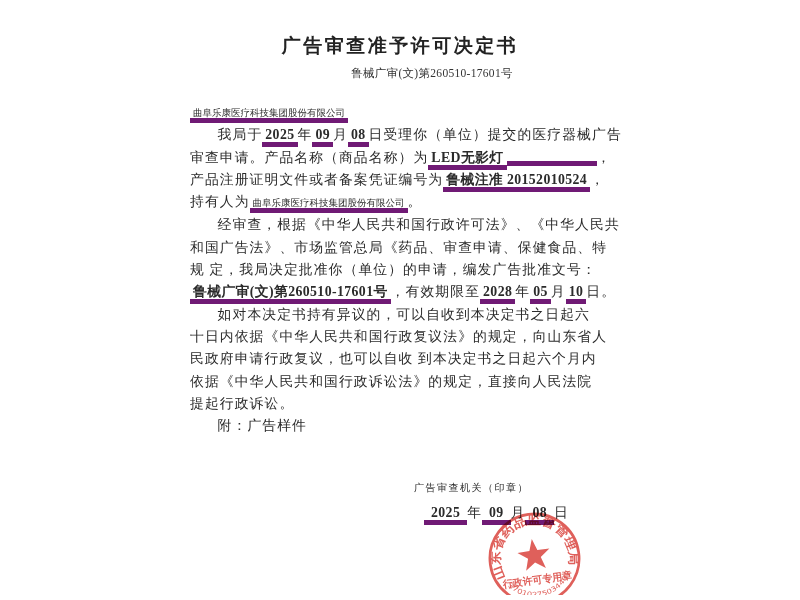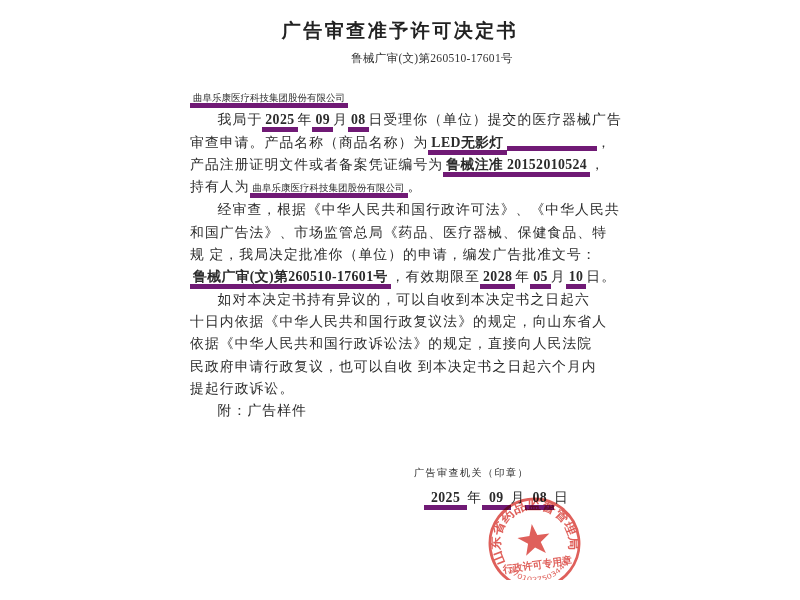--- a/index.html
+++ b/index.html
@@ -1,18 +1,18 @@
 <!DOCTYPE html>
 <html><head>
 <meta charset="utf-8">
 <style>
   html,body { margin:0; padding:0; }
   body { background:#ffffff; }
   .page {
-    position:relative; width:800px; height:580px; margin:0 auto;
+    position:relative; width:800px; height:580px; margin:15px auto;
     background:#ffffff; overflow:hidden;
     font-family:"Liberation Serif","DejaVu Serif",serif;
     color:#2b2b2b;
   }
   .title {
     position:absolute; top:18px; left:0; width:800px;
     text-align:center; font-size:19px; font-weight:bold; letter-spacing:2.5px;
     color:#222;
   }
   .docno {
@@ -51,27 +51,27 @@
 
   <div class="docno">鲁械广审(文)第260510-17601号</div>
 
   <div class="body-block">
       <div class="line short recipient"><span class="u small">曲阜乐康医疗科技集团股份有限公司</span></div>
       <div class="line ind"><span class="">我局于</span><span class="u fill">2025</span><span class="">年</span><span class="u fill">09</span><span class="">月</span><span class="u fill">08</span><span class="">日受理你（单位）提交的医疗器械广告</span></div>
       <div class="line"><span class="">审查申请。产品名称（商品名称）为</span><span class="u fill">LED无影灯</span><span class="u blank" style="width: 84px;">&nbsp;</span><span class="">，</span></div>
       <div class="line"><span class="">产品注册证明文件或者备案凭证编号为</span><span class="u fill">鲁械注准 20152010524</span><span class="">，</span></div>
       <div class="line short"><span class="">持有人为</span><span class="u small">曲阜乐康医疗科技集团股份有限公司</span><span class="">。</span></div>
       <div class="line ind"><span class="">经审查，根据《中华人民共和国行政许可法》、《中华人民共</span></div>
-      <div class="line"><span class="">和国广告法》、市场监管总局《药品、医疗器械、保健食品、特</span></div>
+      <div class="line"><span class="">和国广告法》、市场监管总局《药品、审查申请、保健食品、特</span></div>
       <div class="line"><span class="">规 定，我局决定批准你（单位）的申请，编发广告批准文号：</span></div>
       <div class="line"><span class="u fill">鲁械广审(文)第260510-17601号</span><span class="">，有效期限至</span><span class="u fill">2028</span><span class="">年</span><span class="u fill">05</span><span class="">月</span><span class="u fill">10</span><span class="">日。</span></div>
       <div class="line ind"><span class="">如对本决定书持有异议的，可以自收到本决定书之日起六</span></div>
       <div class="line"><span class="">十日内依据《中华人民共和国行政复议法》的规定，向山东省人</span></div>
+      <div class="line"><span class="">民政府申请行政复议，也可以自收 到本决定书之日起六个月内</span></div>
       <div class="line"><span class="">依据《中华人民共和国行政诉讼法》的规定，直接向人民法院</span></div>
-      <div class="line"><span class="">民政府申请行政复议，也可以自收 到本决定书之日起六个月内</span></div>
       <div class="line short"><span class="">提起行政诉讼。</span></div>
       <div class="line ind short"><span class="">附：广告样件</span></div>
     </div>
 
   <div class="sign-block">
     <div class="issuer">广告审查机关（印章）</div>
     <div class="sign-date"><span class="u fill">2025</span><span class="">年</span><span class="u fill">09</span><span class="">月</span><span class="u fill">08</span><span class="">日</span></div>
   </div>
 
   <svg class="seal" viewBox="0 0 120 120">

